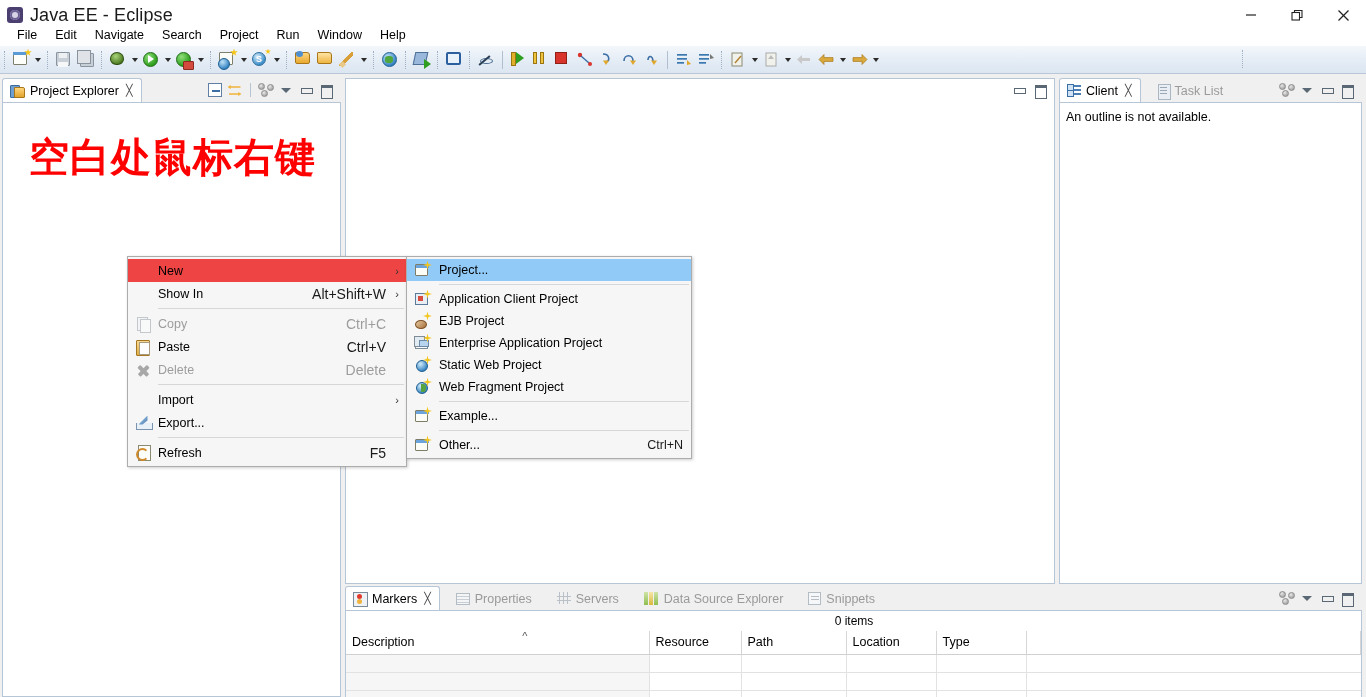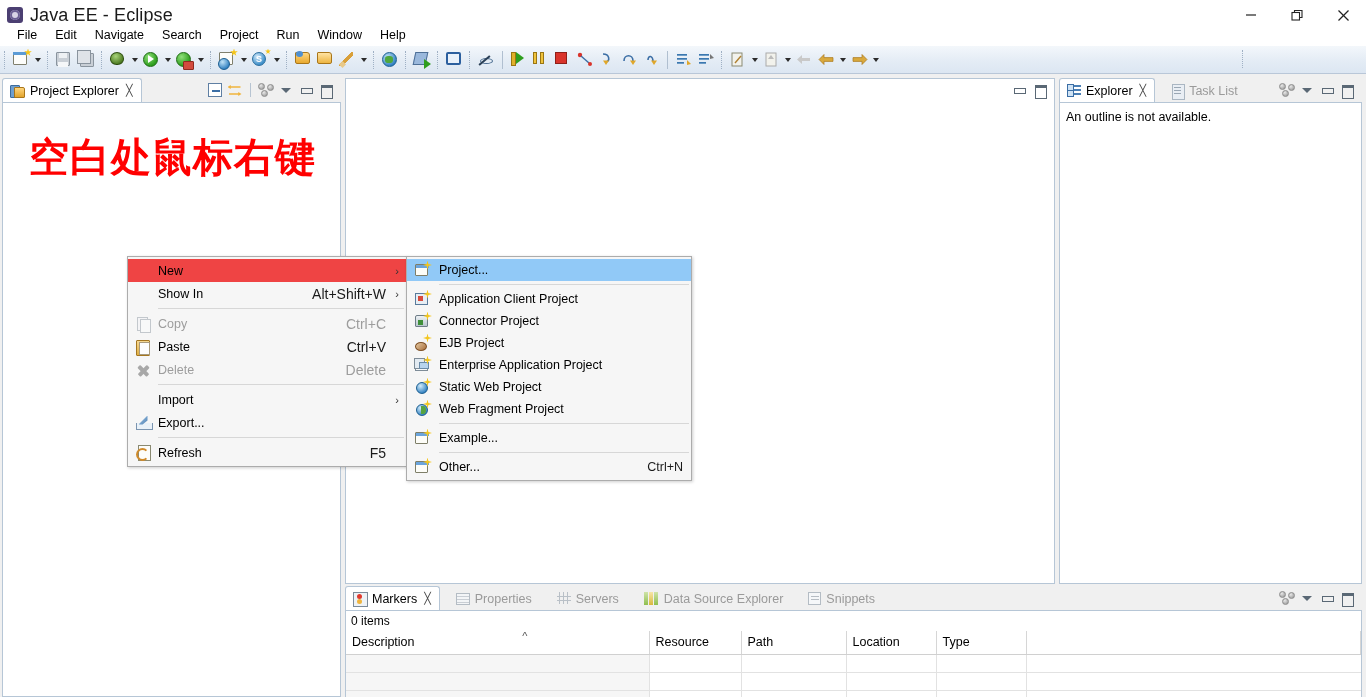--- a/index.html
+++ b/index.html
@@ -419,21 +419,21 @@
   
   .view-markers {
     position: absolute; left: 345px; top: 512px; width: 1017px; height: 185px;
     display: flex; flex-direction: column;
   }
   .markers-body {
     flex: 1; background: #ffffff; border: 1px solid #b6c6d6;
     position: relative; overflow: hidden;
   }
   .items-count {
-    font-size: 12px; color: #000; padding: 3px 4px 3px 5px;
+    font-size: 12px; color: #000; padding: 3px 4px 3px 5px; text-align: center;
   }
   .mk-table { width: 100%; border-collapse: collapse; table-layout: fixed; }
   .mk-table th {
     font-weight: normal; font-size: 12.5px; color: #000; text-align: left;
     padding: 4px 6px; height: 23px;
     background: #ffffff;
     border-right: 1px solid #d6d6d6; border-bottom: 1px solid #d0d0d0;
     position: relative;
   }
   .mk-table th.sorted:after {
@@ -932,21 +932,21 @@
           <span class="editor-ctl max"></span>
         </div>
     </div>
 
     <div class="view-outline">
       <div class="vtabrow">
         <div class="vtab">
           <span class="i-outline">
               <span></span>
             </span>
-          <span>Explorer</span>
+          <span>Client</span>
           <span class="close">╳</span>
         </div>
         <div class="vtab inactive">
           <span class="i-tasklist"></span>
           <span>Task List</span>
         </div>
         <div class="vtools">
           <div class="vtool">
               <span class="i-pin3">
                 <i></i>
@@ -1153,29 +1153,20 @@
           <span class="wz">
               <span class="appc"></span>
               <span class="spark"></span>
             </span>
         </span>
         <span class="sm-label">Application Client Project</span>
       </div>
       <div class="sm-item">
         <span class="sm-icon">
           <span class="wz">
-              <span class="conn"></span>
-              <span class="spark"></span>
-            </span>
-        </span>
-        <span class="sm-label">Connector Project</span>
-      </div>
-      <div class="sm-item">
-        <span class="sm-icon">
-          <span class="wz">
               <span class="jar"></span>
               <span class="spark"></span>
             </span>
         </span>
         <span class="sm-label">EJB Project</span>
       </div>
       <div class="sm-item">
         <span class="sm-icon">
           <span class="wz">
               <span class="ear"></span>

